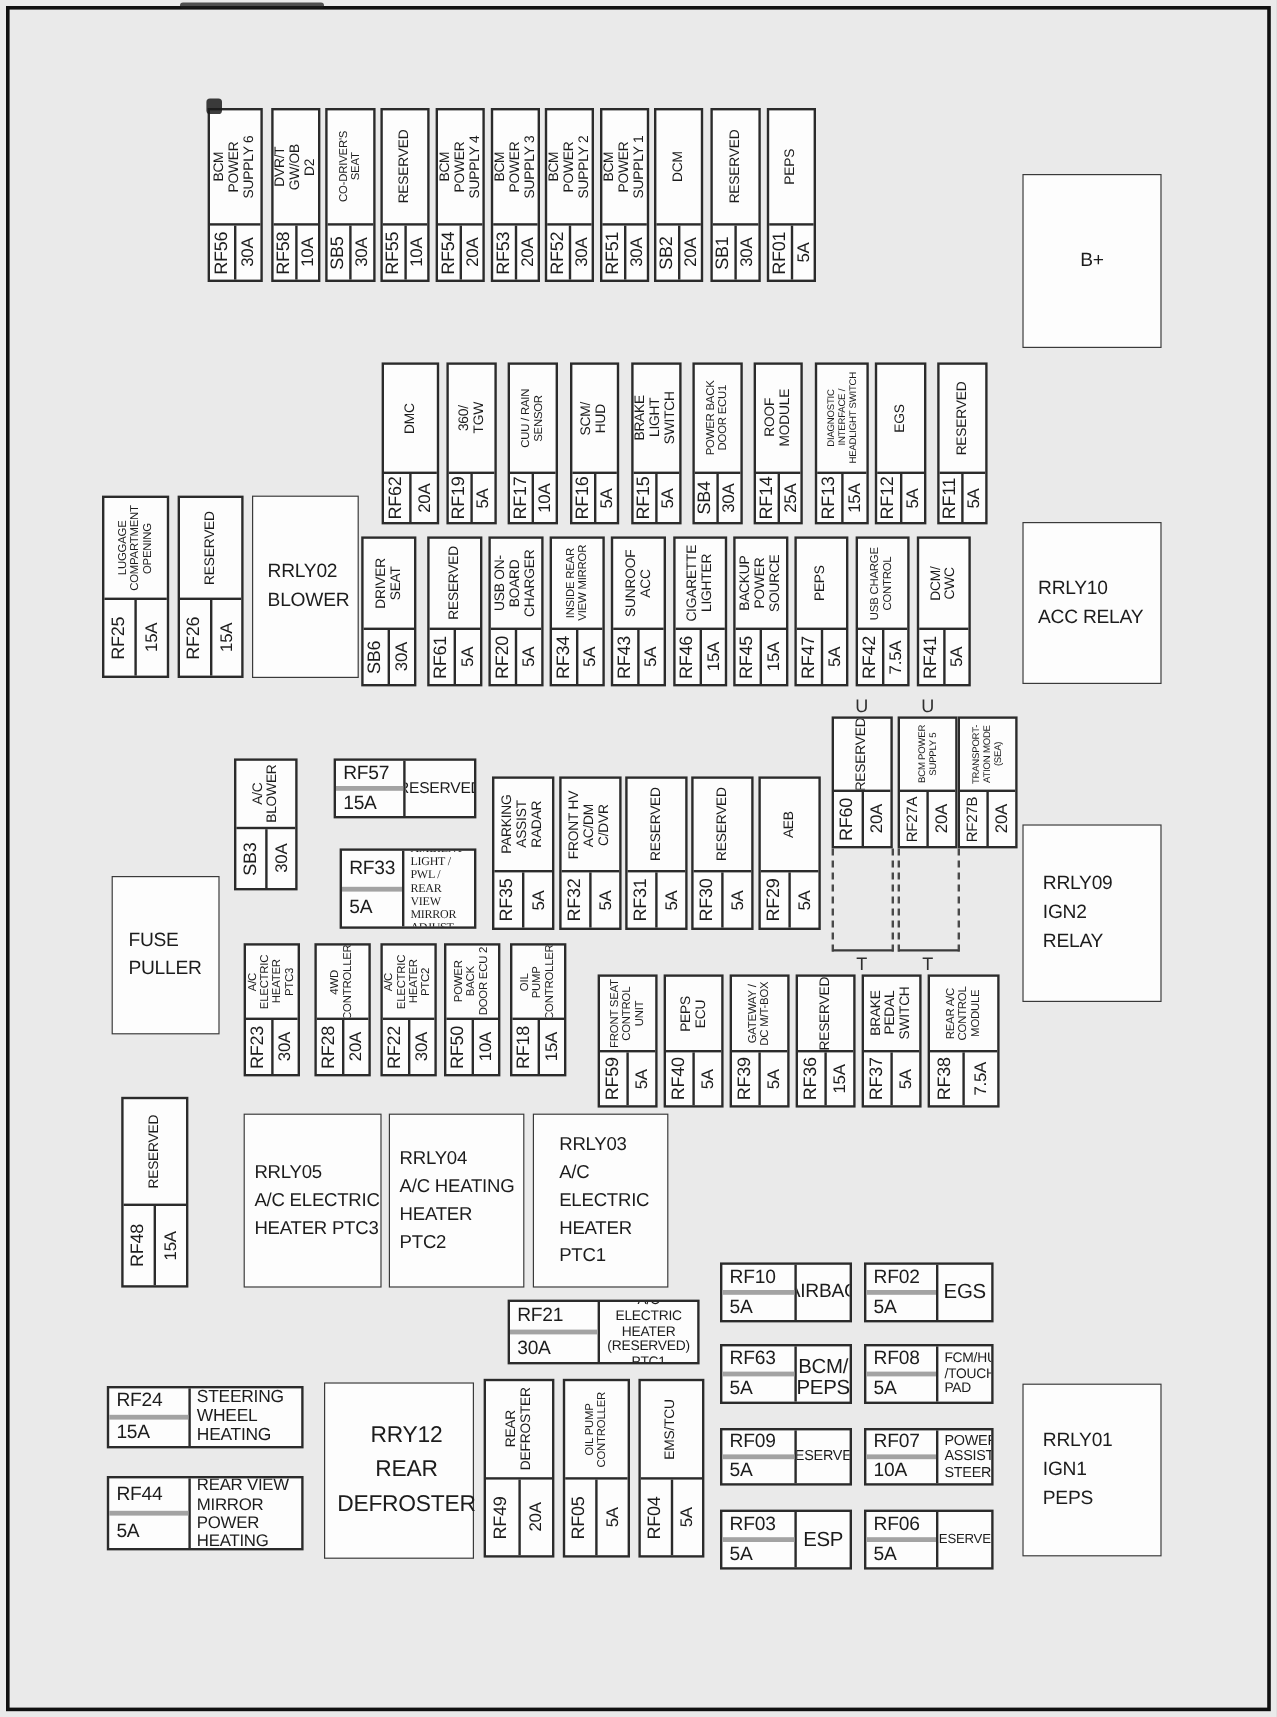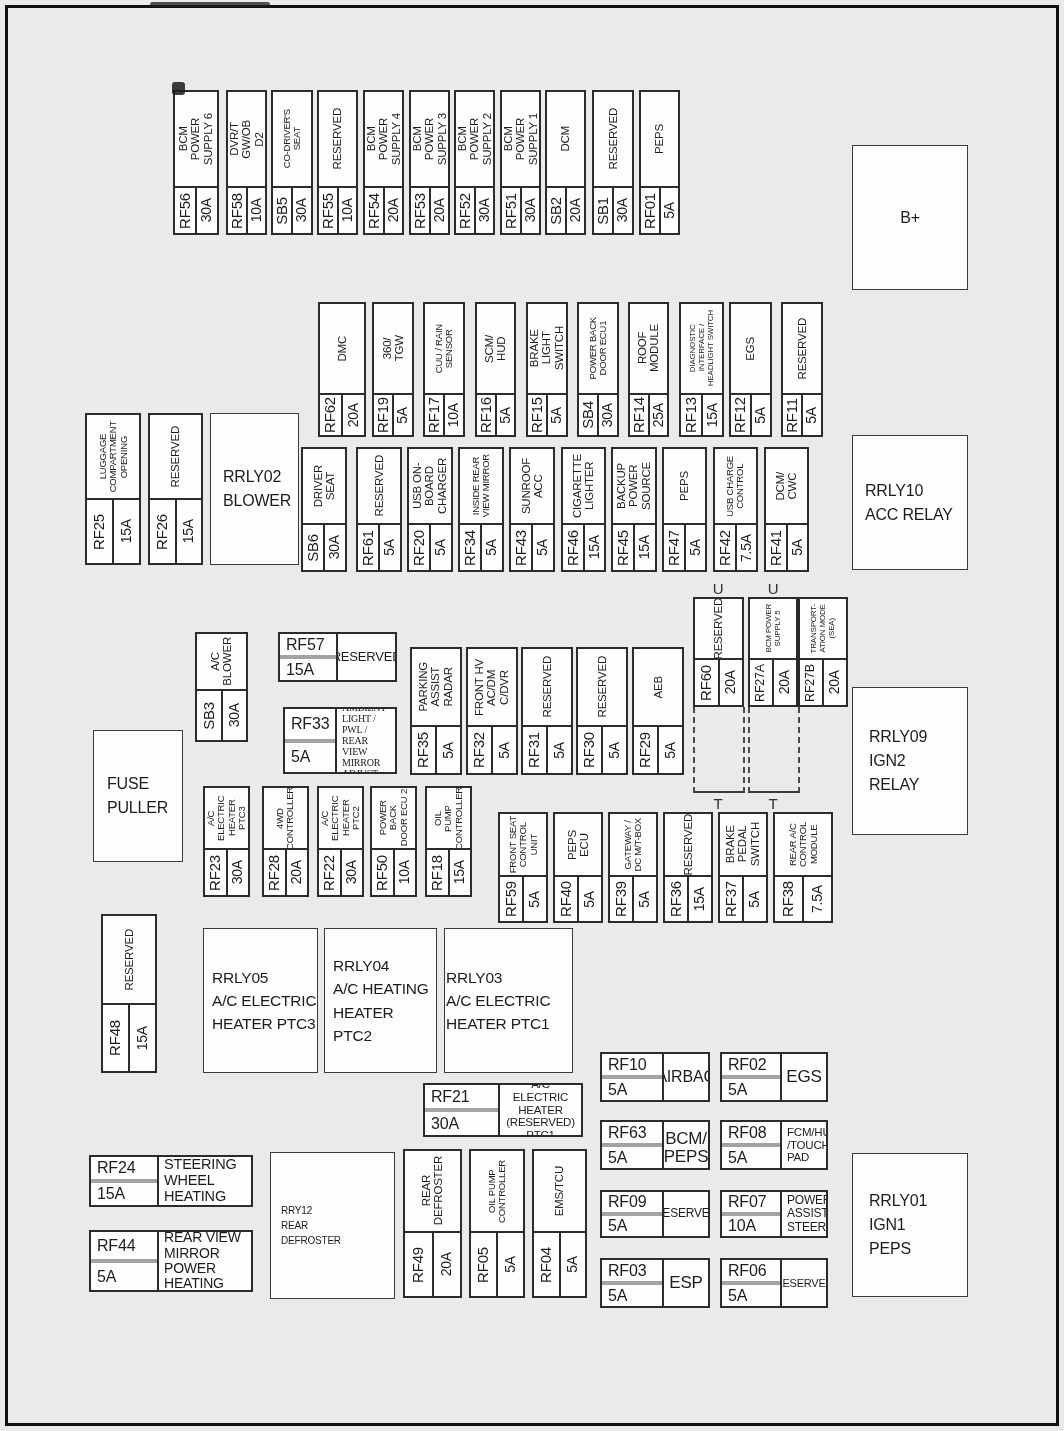--- a/index.html
+++ b/index.html
@@ -1012,24 +1012,24 @@
 IGN2
 RELAY</div>
       <div class="relay" style="left: 93px; top: 730px; width: 90px; height: 132px; padding-left: 13px; font-size: 16px;">FUSE
 PULLER</div>
       <div class="relay" style="left: 203px; top: 928px; width: 115px; height: 145px; padding-left: 8px; font-size: 15.5px;">RRLY05
 A/C ELECTRIC
 HEATER PTC3</div>
       <div class="relay" style="left: 324px; top: 928px; width: 113px; height: 145px; padding-left: 8px; font-size: 15.5px;">RRLY04
 A/C HEATING
 HEATER PTC2</div>
-      <div class="relay" style="left: 444px; top: 928px; width: 129px; height: 145px; padding-left: 1px; font-size: 15.5px;">RRLY03
+      <div class="relay" style="left: 444px; top: 928px; width: 113px; height: 145px; padding-left: 21px; font-size: 15.5px;">RRLY03
 A/C ELECTRIC
 HEATER PTC1</div>
-      <div class="relay" style="left: 270px; top: 1152px; width: 125px; height: 147px; padding-left: 10px; font-size: 10px;">RRY12
+      <div class="relay" style="left: 270px; top: 1152px; width: 125px; height: 147px; padding-left: 10px; font-size: 19px; text-align: center;">RRY12
 REAR
 DEFROSTER</div>
       <div class="relay" style="left: 852px; top: 1153px; width: 116px; height: 144px; padding-left: 16px; font-size: 16px;">RRLY01
 IGN1
 PEPS</div>
       <div class="conn-label" style="left: 718px; top: 580px;">U</div>
       <div class="conn-label" style="left: 773px; top: 580px;">U</div>
       <div class="conn-label" style="left: 718px; top: 795px;">T</div>
       <div class="conn-label" style="left: 773px; top: 795px;">T</div>
       <div class="dashed-slot" style="left: 693px; top: 707px; width: 52px; height: 86px;"></div>

